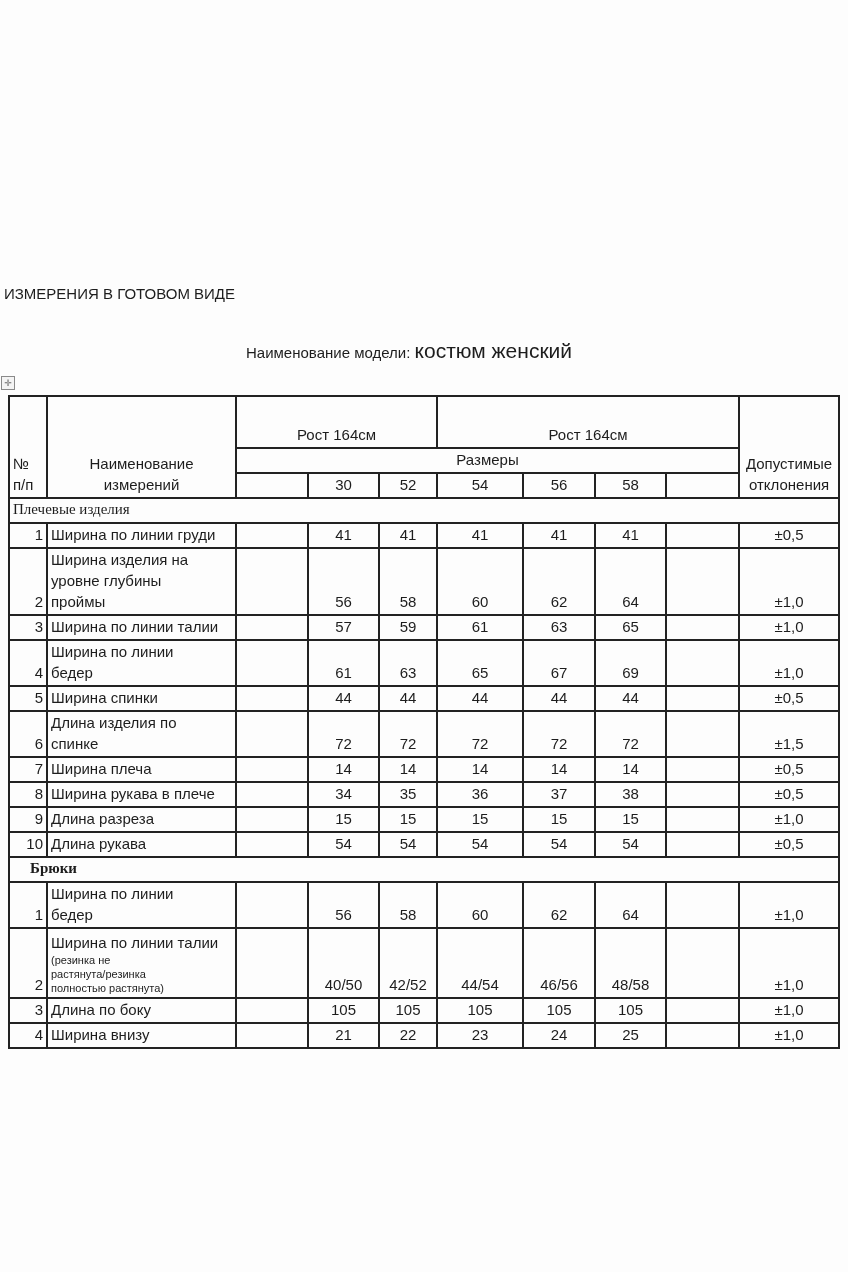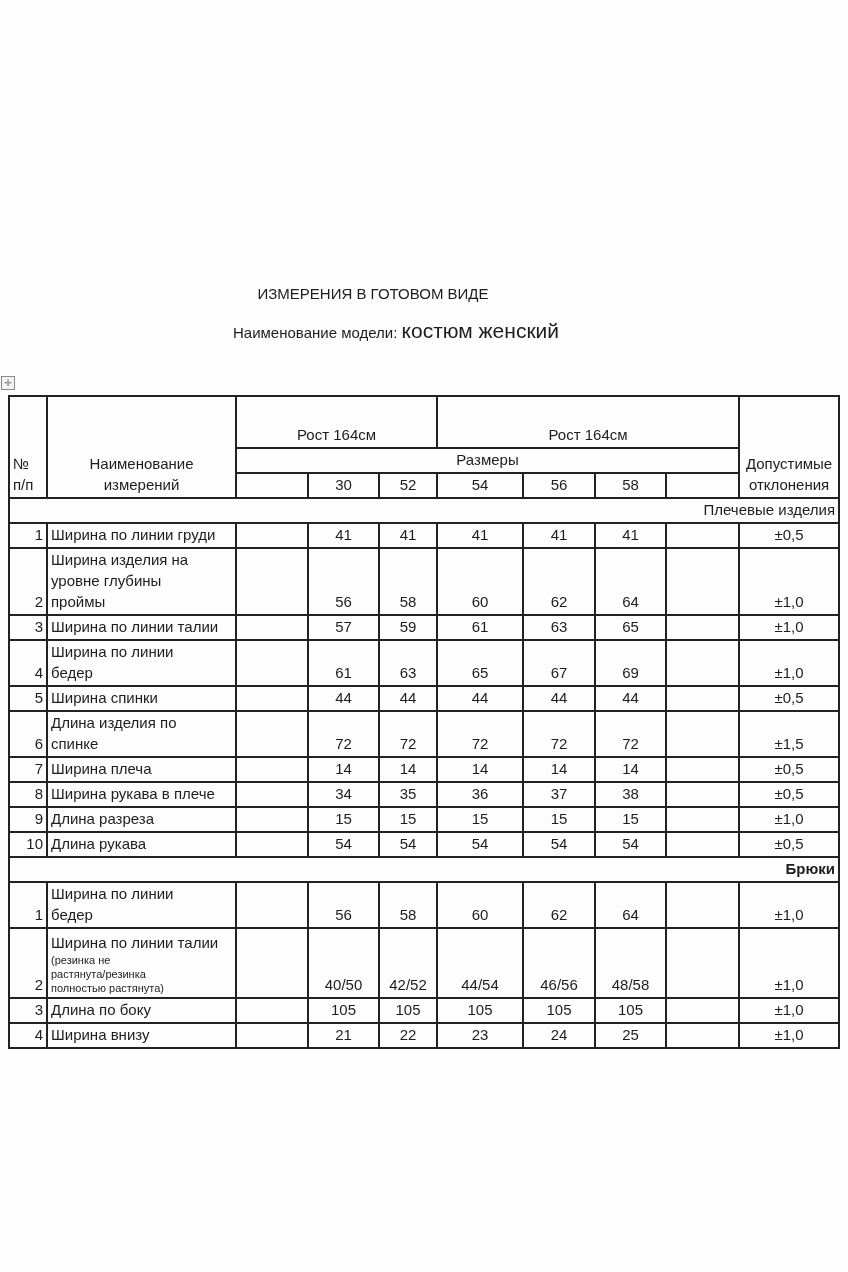--- a/index.html
+++ b/index.html
@@ -1,38 +1,38 @@
 <!DOCTYPE html>
 <html><head>
 <meta charset="utf-8">
 <style>
   html,body{margin:0;padding:0;background:#ffffff;}
   .page{position:relative;width:848px;height:1272px;background:#fdfdfd;overflow:hidden;
         font-family:"Liberation Sans",sans-serif;color:#1d1d1d;}
-  .doc-title{position:absolute;top:284px;left:11px;width:724px;text-align:center;
+  .doc-title{position:absolute;top:284px;left:4px;width:724px;text-align:left;
              font-size:15px;line-height:20px;}
-  .model-line{position:absolute;left:233px;font-size:15px;line-height:28px;white-space:nowrap;}
+  .model-line{position:absolute;left:246px;font-size:15px;line-height:28px;white-space:nowrap;margin-top:20px;}
   .model-line .big{font-size:21px;}
   #model-name-line{top:317px;}
   #model-number-line{top:345px;}
   .handle{position:absolute;left:1px;top:376px;width:12px;height:12px;border:1px solid #8a8a8a;
           background:#f4f4f4;display:flex;align-items:center;justify-content:center;
           font-size:9px;line-height:9px;color:#666;}
   table.meas{position:absolute;left:8px;top:395px;width:830px;border-collapse:collapse;
              table-layout:fixed;}
   table.meas td,table.meas th{border:2px solid #222222;box-sizing:border-box;
       font-size:15px;line-height:21px;font-weight:normal;vertical-align:bottom;
       padding:0 3px 2px 3px;overflow:hidden;}
   th.c-no{text-align:left;padding-left:7px;white-space:pre-line;}
   th.c-name{text-align:center;white-space:pre-line;}
   th.rost{text-align:center;margin-left:32px;}
   td.razmery{text-align:center;}
   th.c-tol{text-align:center;white-space:pre-line;}
   td.size-h{text-align:center;font-weight:bold;}
-  td.section{text-align:right;padding-left:6px;}
+  td.section{text-align:left;padding-left:6px;font-family:Liberation Serif, serif;}
   td.section.b{font-weight:bold;padding-left:20px;}
   td.no{text-align:right;padding-right:5px;}
   td.nm{text-align:left;padding-left:6px;}
   td.nm span{display:block;white-space:pre-line;}
   td.nm span.note{font-size:11px;line-height:14px;}
   td.val{text-align:center;}
   td.tol{text-align:center;padding-left:10px;}
 </style>
 </head>
 <body>

